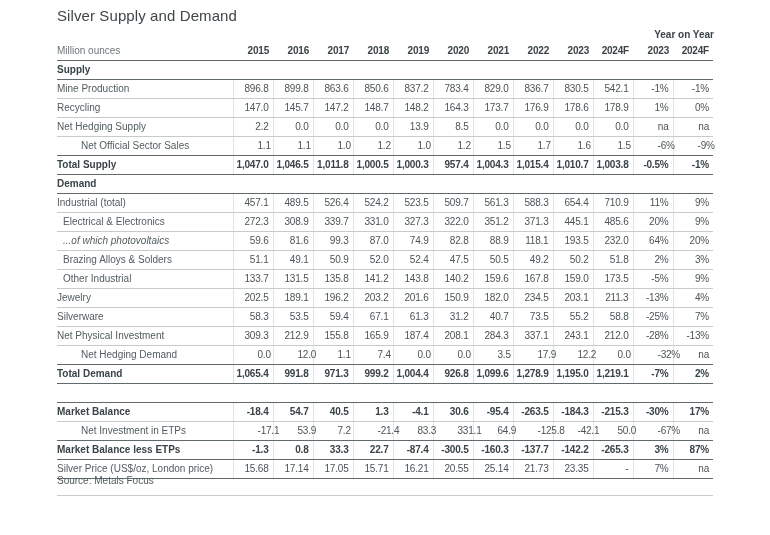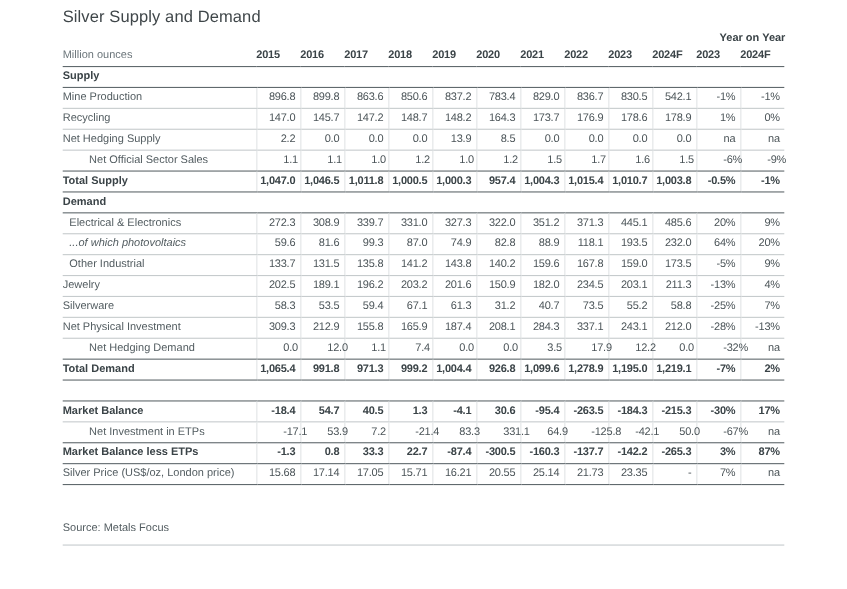--- a/index.html
+++ b/index.html
@@ -29,21 +29,21 @@
   }
   table{
     position:absolute;left:57px;top:38px;
     border-collapse:collapse;table-layout:fixed;width:656px;
   }
   col.c-label{width:176px;}
   col.c-num{width:40px;}
   th,td{padding:0;margin:0;font-size:10px;vertical-align:middle;}
   thead th{
     height:18px;vertical-align:bottom;padding-bottom:4px;
-    font-weight:700;color:var(--text-dark);text-align:left;
+    font-weight:700;color:var(--text-dark);text-align:right;
     border-bottom:1px solid var(--rule-dark);
     padding-right:4px;letter-spacing:-.2px;
   }
   thead th.unit{
     text-align:left;font-weight:400;color:var(--muted);
     padding-left:0;letter-spacing:0;
   }
   tbody td{
     height:18px;line-height:18px;
     border-bottom:1px solid var(--rule-light);
@@ -213,20 +213,35 @@
           <td class="num"></td>
           <td class="num"></td>
           <td class="num"></td>
           <td class="num"></td>
           <td class="num"></td>
           <td class="num"></td>
           <td class="num"></td>
           <td class="num"></td>
           <td class="num"></td>
         </tr>
+        <tr class="row-data">
+          <td class="label">Industrial (total)</td>
+          <td class="num">457.1</td>
+          <td class="num">489.5</td>
+          <td class="num">526.4</td>
+          <td class="num">524.2</td>
+          <td class="num">523.5</td>
+          <td class="num">509.7</td>
+          <td class="num">561.3</td>
+          <td class="num">588.3</td>
+          <td class="num">654.4</td>
+          <td class="num">710.9</td>
+          <td class="num">11%</td>
+          <td class="num">9%</td>
+        </tr>
         <tr class="row-indent">
           <td class="label">Electrical &amp; Electronics</td>
           <td class="num">272.3</td>
           <td class="num">308.9</td>
           <td class="num">339.7</td>
           <td class="num">331.0</td>
           <td class="num">327.3</td>
           <td class="num">322.0</td>
           <td class="num">351.2</td>
           <td class="num">371.3</td>
@@ -244,20 +259,35 @@
           <td class="num">74.9</td>
           <td class="num">82.8</td>
           <td class="num">88.9</td>
           <td class="num">118.1</td>
           <td class="num">193.5</td>
           <td class="num">232.0</td>
           <td class="num">64%</td>
           <td class="num">20%</td>
         </tr>
         <tr class="row-indent">
+          <td class="label">Brazing Alloys &amp; Solders</td>
+          <td class="num">51.1</td>
+          <td class="num">49.1</td>
+          <td class="num">50.9</td>
+          <td class="num">52.0</td>
+          <td class="num">52.4</td>
+          <td class="num">47.5</td>
+          <td class="num">50.5</td>
+          <td class="num">49.2</td>
+          <td class="num">50.2</td>
+          <td class="num">51.8</td>
+          <td class="num">2%</td>
+          <td class="num">3%</td>
+        </tr>
+        <tr class="row-indent">
           <td class="label">Other Industrial</td>
           <td class="num">133.7</td>
           <td class="num">131.5</td>
           <td class="num">135.8</td>
           <td class="num">141.2</td>
           <td class="num">143.8</td>
           <td class="num">140.2</td>
           <td class="num">159.6</td>
           <td class="num">167.8</td>
           <td class="num">159.0</td>

